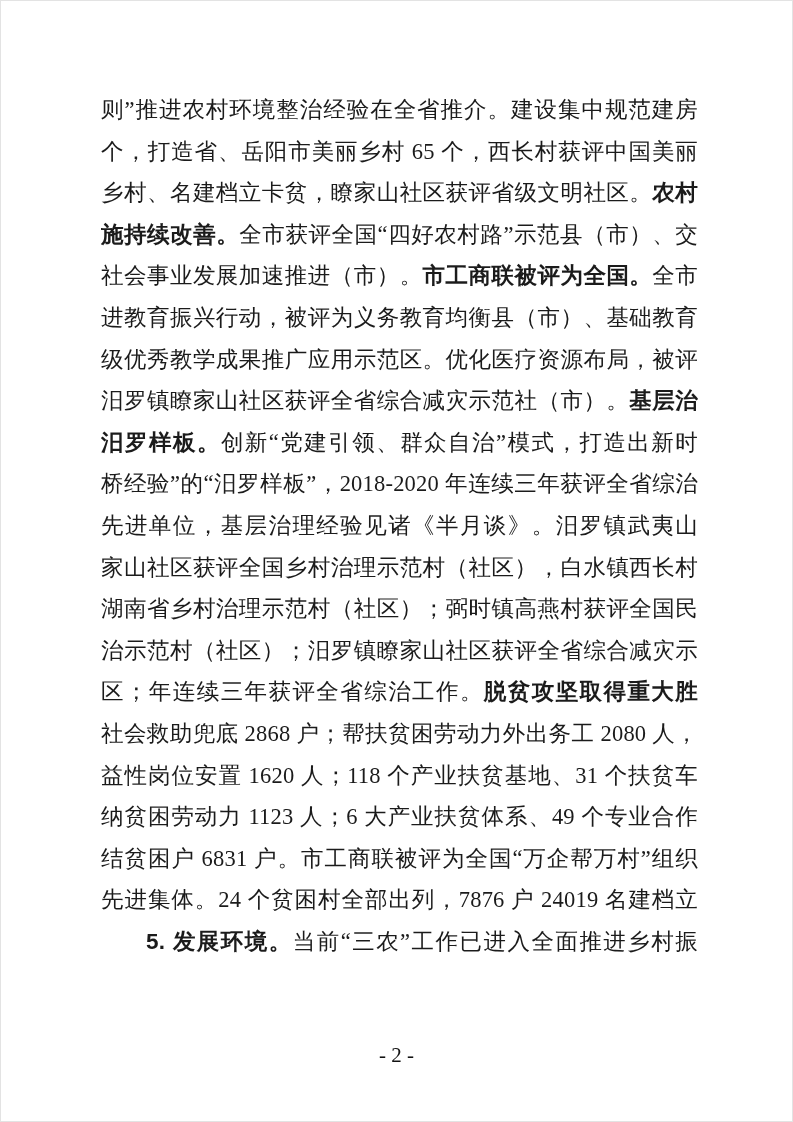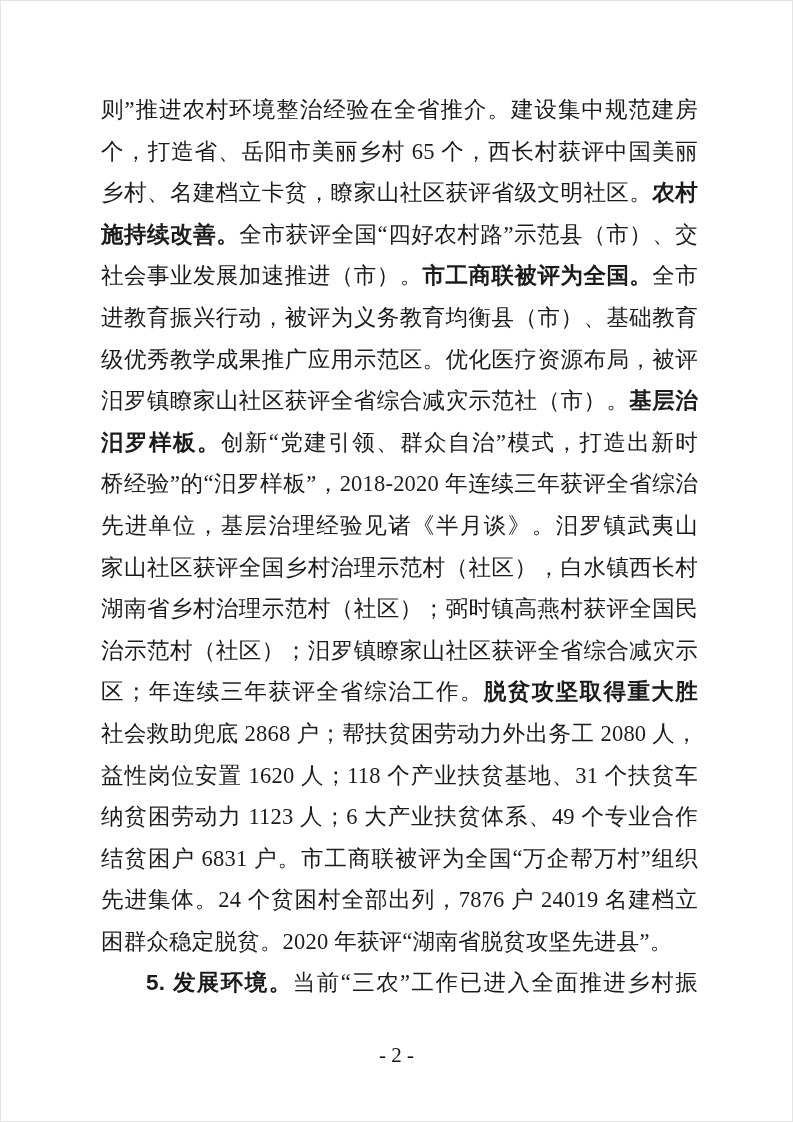--- a/index.html
+++ b/index.html
@@ -74,17 +74,16 @@
       <div class="line"><span class="seg">先进单位，基层治理经验见诸《半月谈》。汨罗镇武夷山村、瞭</span></div>
       <div class="line"><span class="seg">家山社区获评全国乡村治理示范村（社区），白水镇西长村获评</span></div>
       <div class="line"><span class="seg">湖南省乡村治理示范村（社区）；弼时镇高燕村获评全国民主法</span></div>
       <div class="line"><span class="seg">治示范村（社区）；汨罗镇瞭家山社区获评全省综合减灾示范社</span></div>
       <div class="line"><span class="seg">区；年连续三年获评全省综治工作。</span><span class="seg seg-b">脱贫攻坚取得重大胜利。</span></div>
       <div class="line"><span class="seg">社会救助兜底 2868 户；帮扶贫困劳动力外出务工 2080 人，公</span></div>
       <div class="line"><span class="seg">益性岗位安置 1620 人；118 个产业扶贫基地、31 个扶贫车间吸</span></div>
       <div class="line"><span class="seg">纳贫困劳动力 1123 人；6 大产业扶贫体系、49 个专业合作社联</span></div>
       <div class="line"><span class="seg">结贫困户 6831 户。市工商联被评为全国“万企帮万村”组织工作</span></div>
       <div class="line"><span class="seg">先进集体。24 个贫困村全部出列，7876 户 24019 名建档立卡贫</span></div>
-      <div class="line no-just"><span class="seg">困群众稳定脱贫。2020 年获评“湖南省脱贫攻坚先进县”。</span></div>
       <div class="line indent"><span class="seg seg-b">5. 发展环境。</span><span class="seg">当前“三农”工作已进入全面推进乡村振兴、加</span></div>
     </div>
   <div class="page-num">- 2 -</div>
 </div>
 
 </body></html>

